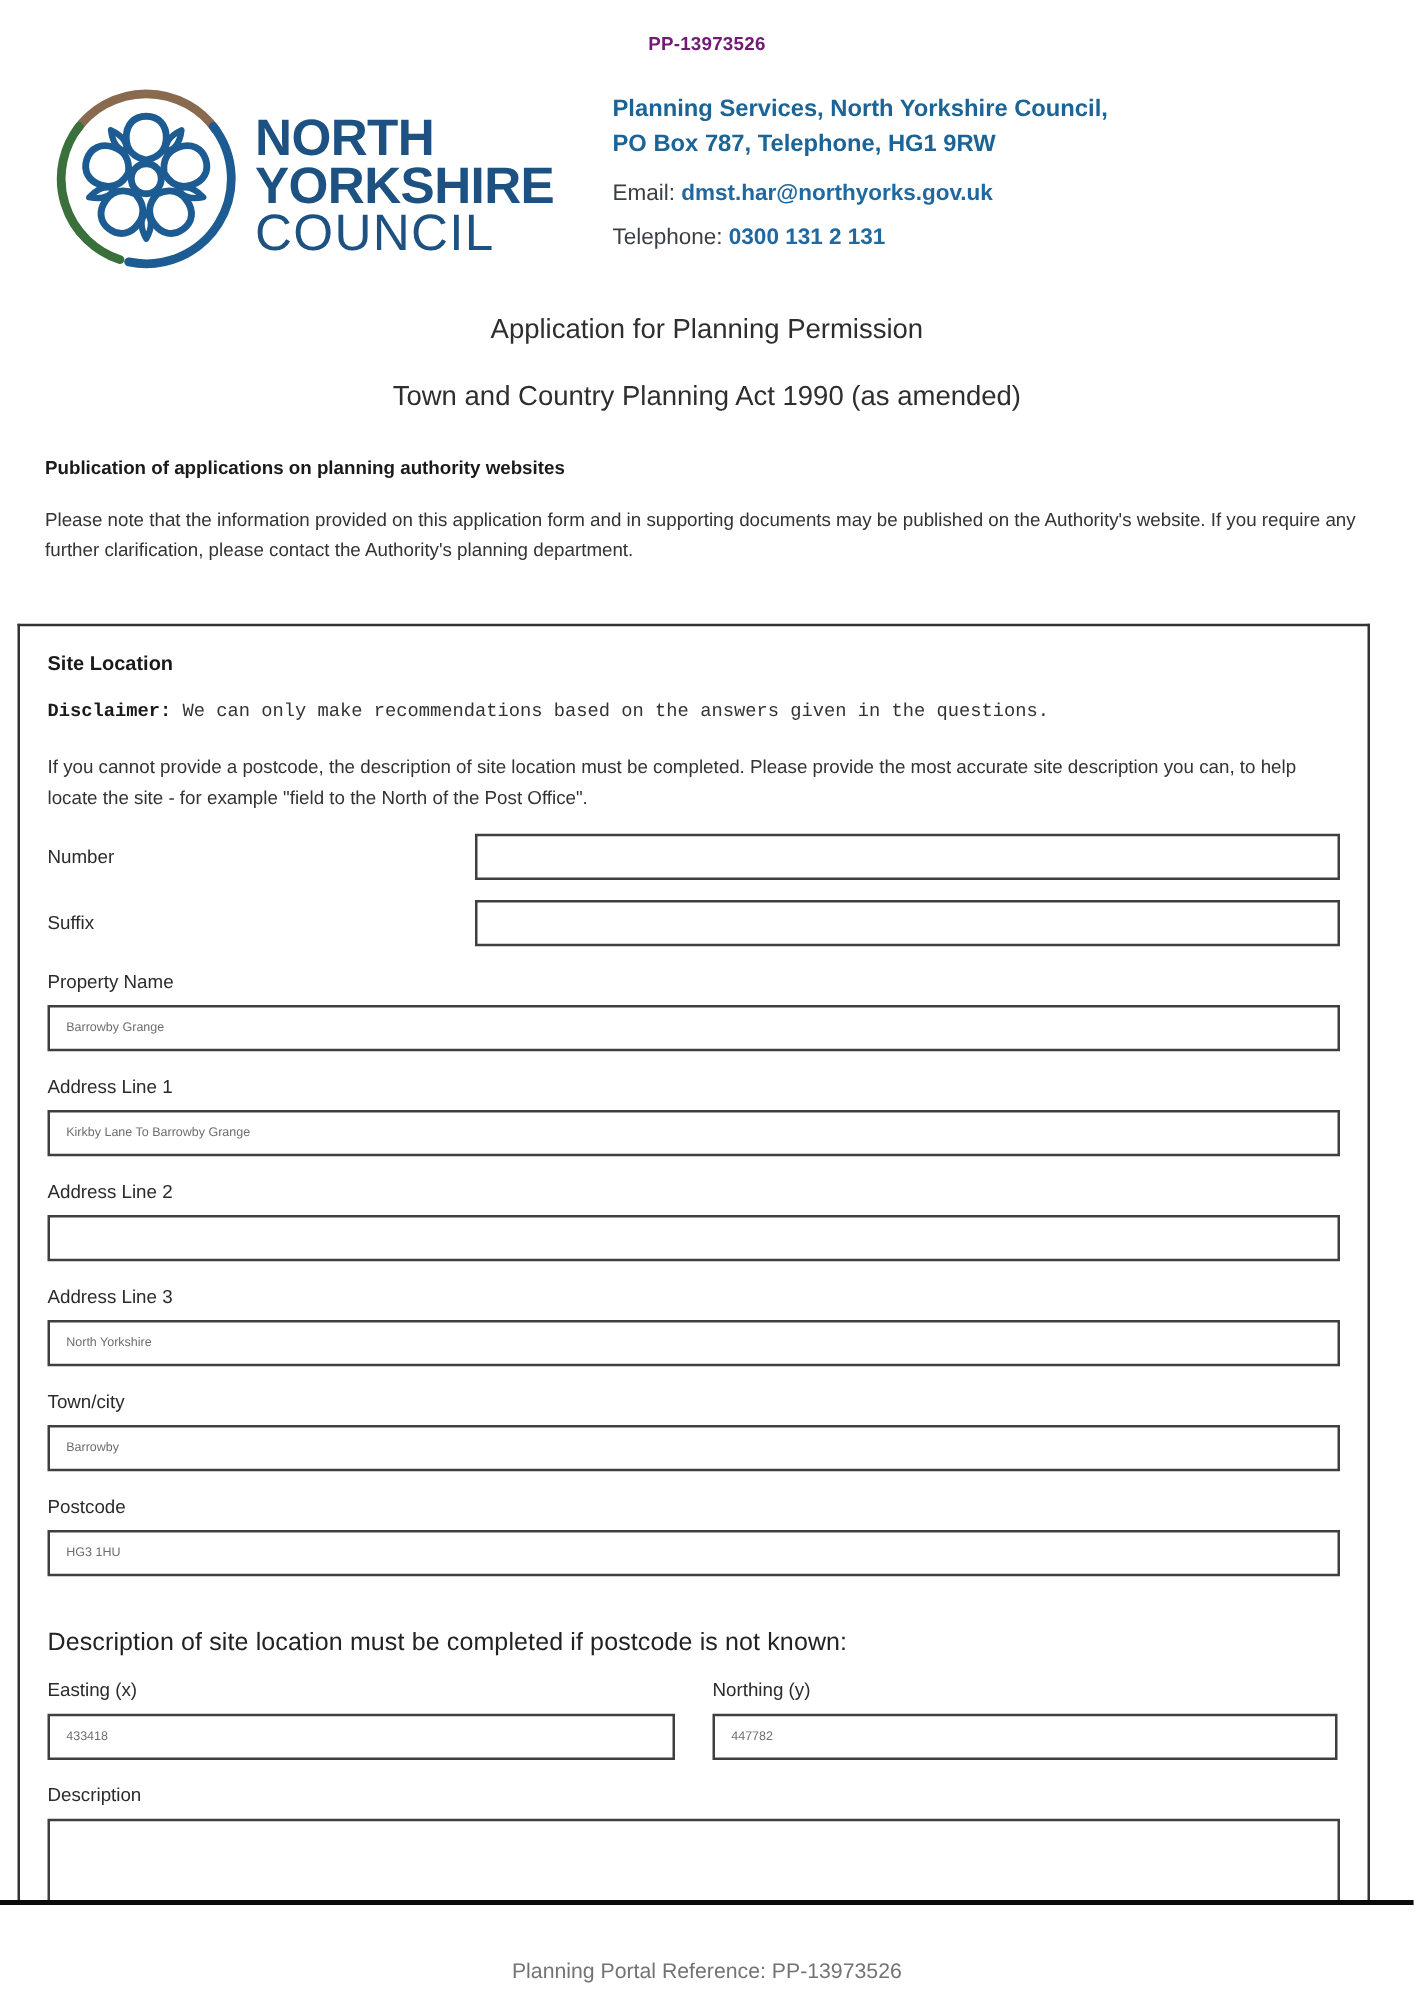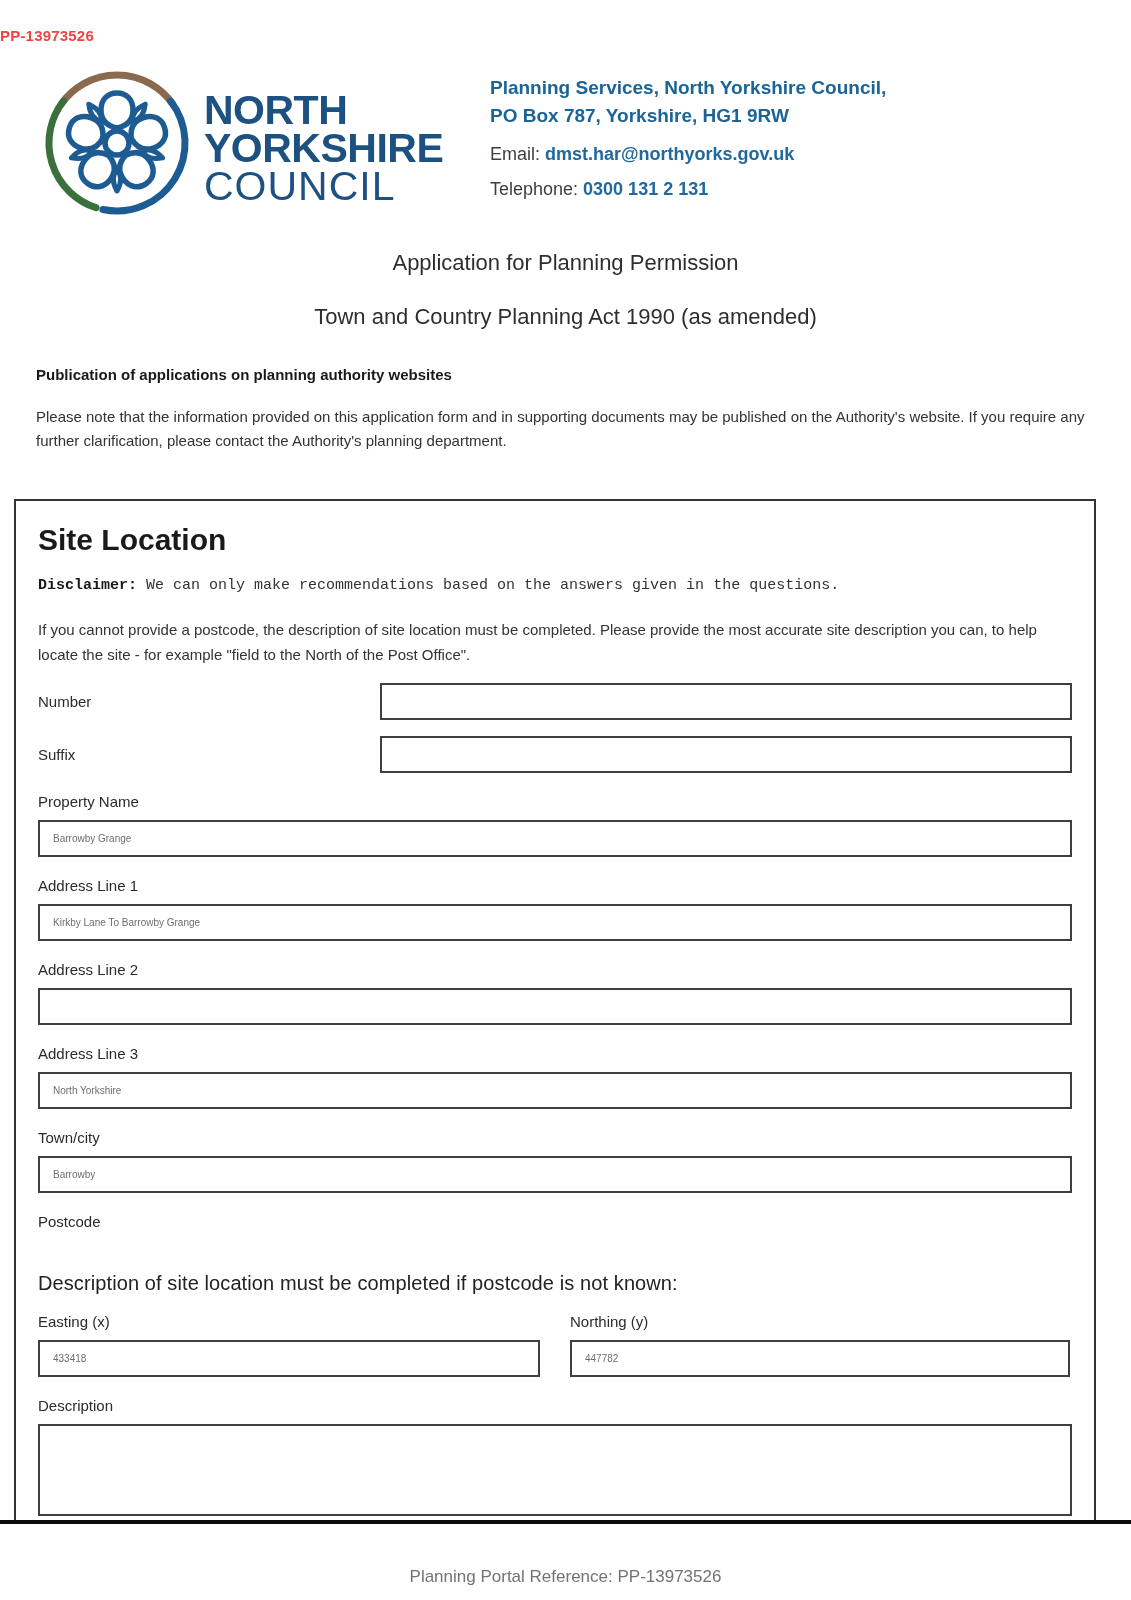--- a/index.html
+++ b/index.html
@@ -3,21 +3,21 @@
 <meta charset="utf-8">
 <style>
   * { margin:0; padding:0; box-sizing:border-box; }
   html,body { background:#ffffff; }
   body {
     width:1131px; height:1600px;
     font-family:"Liberation Sans", sans-serif;
     color:#2b2b2b; position:relative; overflow:hidden;
   }
   
-  .ref { font-weight:bold; font-size:15px; padding-top:27px; color:#ef4444; letter-spacing:.2px; }
+  .ref { text-align:center; font-weight:bold; font-size:15px; padding-top:27px; color:#701a75; letter-spacing:.2px; }
 
   
   .header { display:flex; margin:24px 36px 0 36px; align-items:flex-start; }
   .logo-wrap { display:flex; align-items:center; width:454px; }
   .emblem { width:162px; height:150px; flex:0 0 auto; }
   .wordmark { color:#1d5181; line-height:38px; margin-left:6px; margin-top:10px; }
   .wm-bold { font-weight:bold; font-size:41px; letter-spacing:-0.5px; }
   .wm-light { font-weight:normal; font-size:41px; letter-spacing:1px; }
 
   .contact { padding-top:6px; }
@@ -33,21 +33,21 @@
   
   .pub-h { margin:36px 36px 0; font-weight:bold; font-size:15px; color:#1a1a1a; }
   .pub-p { margin:22px 36px 0; font-size:15px; color:#333; line-height:24px; }
 
   
   .site-box {
     margin:46px 14px 0; width:1082px; height:1021px;
     border:2px solid #333; border-bottom:none;
     padding:0 22px; overflow:hidden; background:#fff;
   }
-  .sec-h { font-size:30px; font-weight:bold; color:#1a1a1a; margin-top:22px; }
+  .sec-h { font-size:16px; font-weight:bold; color:#1a1a1a; margin-top:22px; }
   .disc { font-size:15px; color:#333; margin-top:18px; line-height:22px;font-family:Liberation Mono, monospace; }
   .disc b { color:#1a1a1a; }
   .instr { font-size:15px; color:#333; margin-top:20px; line-height:25px; }
 
   .lbl { font-size:15px; color:#2b2b2b; }
   input.fld, textarea.fld {
     width:100%; height:37px; border:2px solid #3f3f3f; border-radius:0;
     background:#fff; font-family:"Liberation Sans", sans-serif;
     font-size:10px; color:#6e6e6e; padding:0 13px; outline:none;
   }
@@ -104,21 +104,21 @@
     </svg>
     <div class="wordmark">
       <div class="wm-bold">NORTH</div>
       <div class="wm-bold">YORKSHIRE</div>
       <div class="wm-light">COUNCIL</div>
     </div>
   </div>
 
   <div class="contact">
     <div class="addr">Planning Services, North Yorkshire Council,</div>
-    <div class="addr">PO Box 787, Yorkshire, HG1 9RW</div>
+    <div class="addr">PO Box 787, Telephone, HG1 9RW</div>
     <div class="crow"><span>Email: </span><a href="#" class="clink">dmst.har@northyorks.gov.uk</a></div>
     <div class="crow"><span>Telephone: </span><a href="#" class="clink">0300 131 2 131</a></div>
   </div>
 </div>
 
 <div class="title t1">Application for Planning Permission</div>
 <div class="title t2">Town and Country Planning Act 1990 (as amended)</div>
 
 <div class="pub-h">Publication of applications on planning authority websites</div>
 <div class="pub-p">Please note that the information provided on this application form and in supporting documents may be published on the Authority's website. If you require any further clarification, please contact the Authority's planning department.</div>
@@ -152,20 +152,21 @@
   <div class="stack">
     <span class="lbl">Address Line 3</span>
     <input class="fld" type="text" value="North Yorkshire" style="">
   </div>
   <div class="stack">
     <span class="lbl">Town/city</span>
     <input class="fld" type="text" value="Barrowby" style="">
   </div>
   <div class="stack">
     <span class="lbl">Postcode</span>
+    <input class="fld" type="text" value="HG3 1HU" style="">
   </div>
 
   <div class="desc-h">Description of site location must be completed if postcode is not known:</div>
 
   <div class="grid2">
     <div>
       <span class="lbl">Easting (x)</span>
       <input class="fld" type="text" value="433418" style="">
     </div>
     <div>

